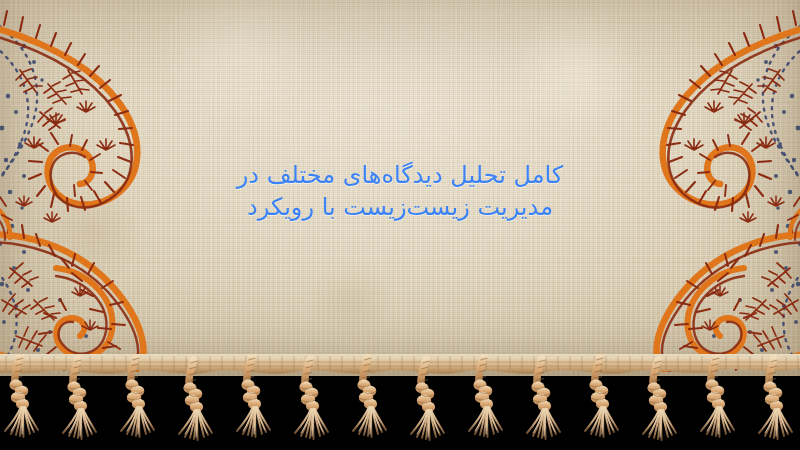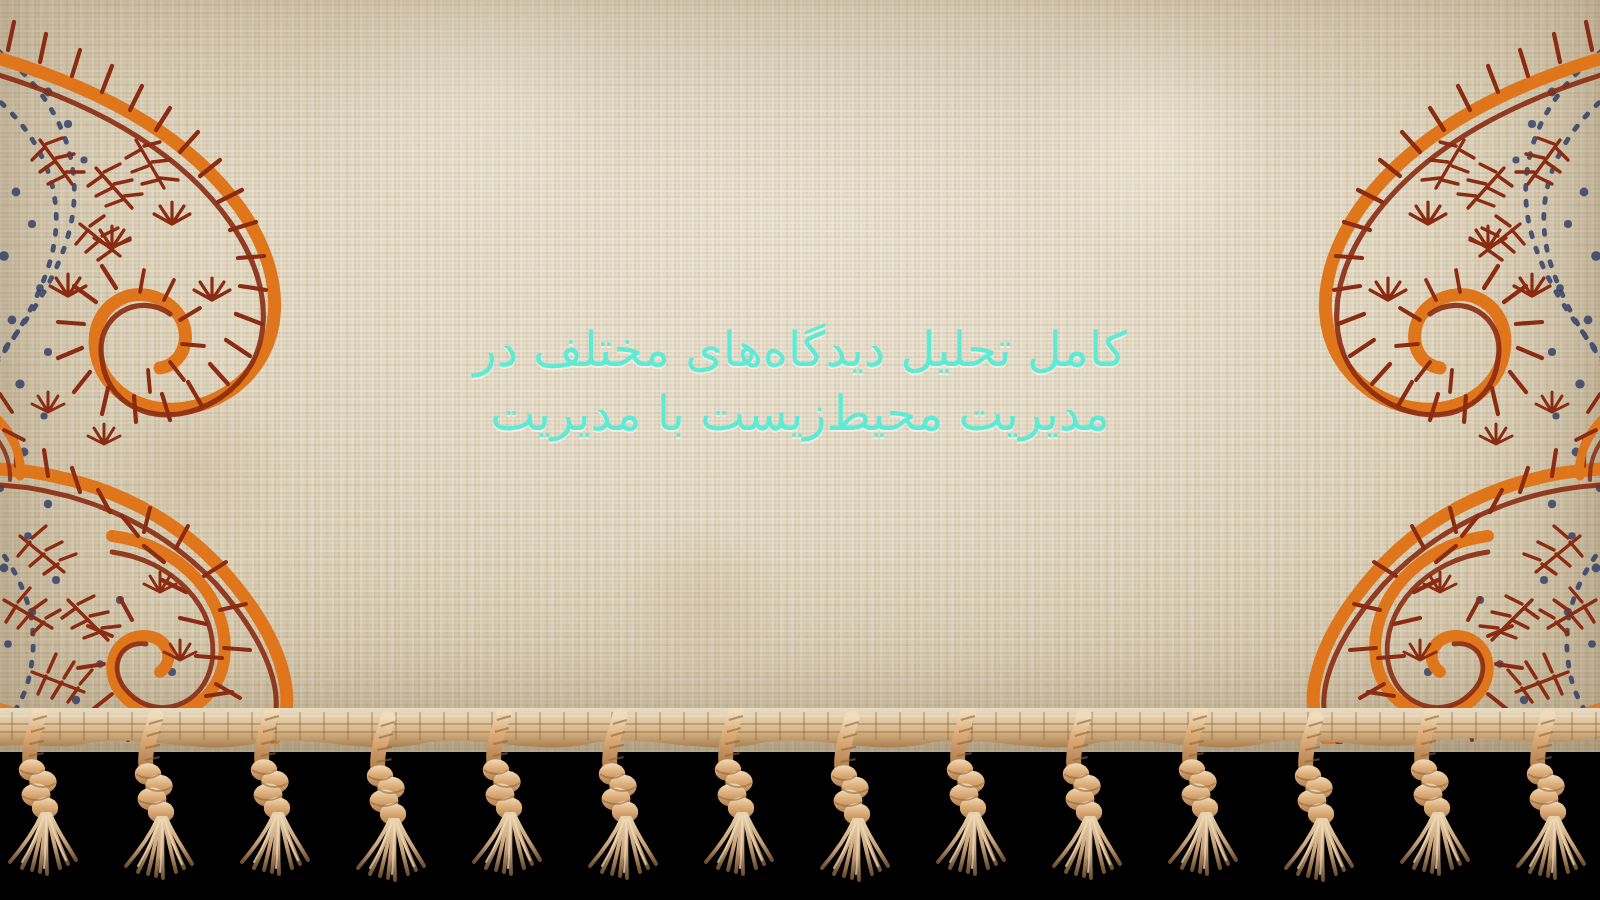--- a/index.html
+++ b/index.html
@@ -51,21 +51,21 @@
   
   .orn{position:absolute;top:0;width:330px;height:372px;}
   .orn.left{left:-6px;}
   .orn.right{right:-6px;transform:scaleX(-1);}
   .orn svg{display:block;width:100%;height:100%;}
 
   
   .title{
     position:absolute;left:0;right:0;top:160px;
     text-align:center;
-    color:#5eead4;
+    color:#3b82f6;
     font-size:24px;line-height:31.5px;
     font-weight:400;
     letter-spacing:0;
     direction:rtl;
     text-shadow:0 1px 0 rgba(255,252,242,.55);
     padding:0 190px;
   }
   .title .ln{display:block;white-space:nowrap;}
 
   
@@ -483,21 +483,21 @@
             <path d="M-20 300 l 13 5"></path>
           <path d="M4 352 l 12 4"></path>
             <path d="M34 364 l 12 2"></path>
         </g>
       </g>
     </svg>
   </div>
 
   <div class="title">
     <span class="ln">کامل تحلیل دیدگاه‌های مختلف در</span>
-    <span class="ln">مدیریت محیط‌زیست با مدیریت</span>
+    <span class="ln">مدیریت زیست‌زیست با رویکرد</span>
   </div>
 
   <div class="blackbase"></div>
 
   <div class="fringe">
     <svg viewBox="0 0 800 96" xmlns="http://www.w3.org/2000/svg" aria-hidden="true">
       <defs>
         <linearGradient id="cordG" x1="0" y1="0" x2="0" y2="1">
           <stop offset="0" stop-color="#f0dcbb"></stop>
           <stop offset=".45" stop-color="#dcab77"></stop>

